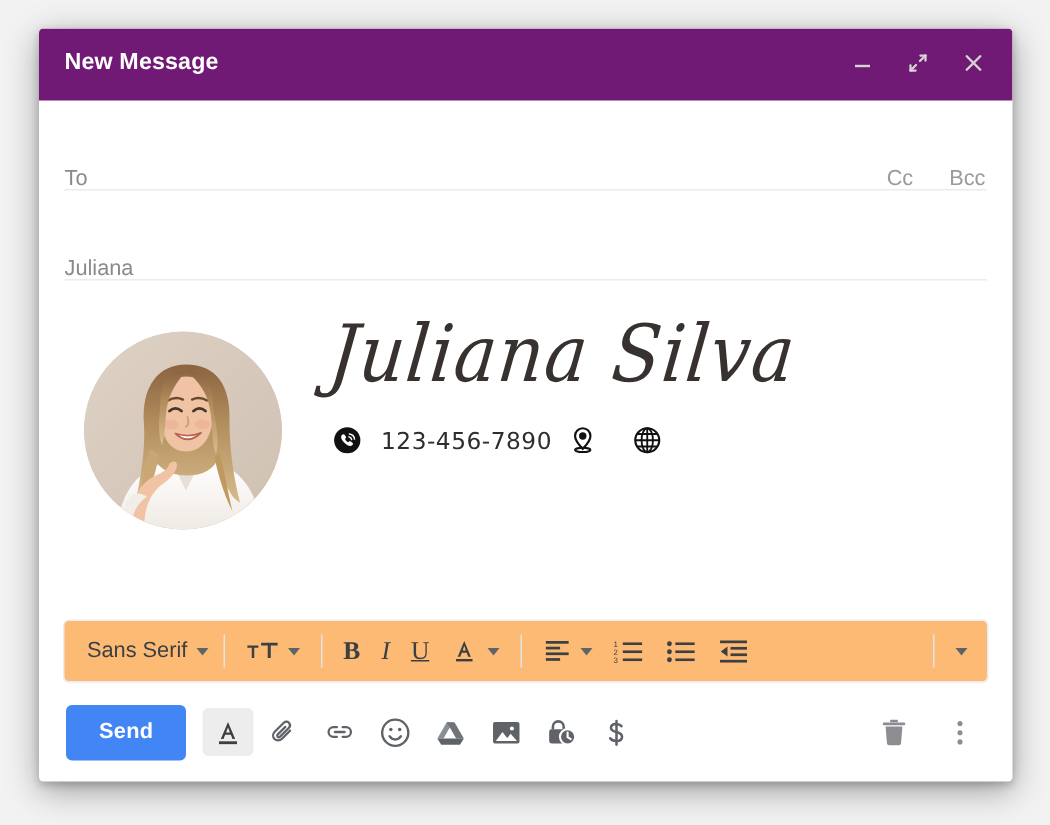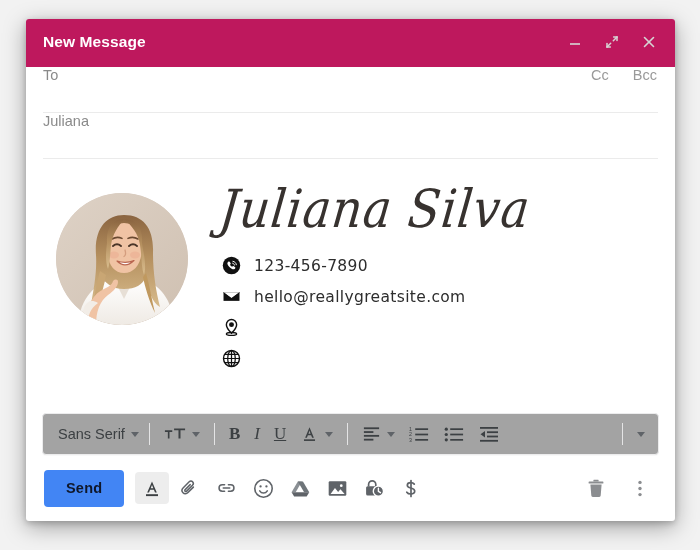--- a/index.html
+++ b/index.html
@@ -20,21 +20,21 @@
     border-radius: 3px;
     box-shadow: 0 6px 22px rgba(0,0,0,0.34), 0 2px 6px rgba(0,0,0,0.20);
     display: flex;
     flex-direction: column;
     overflow: hidden;
   }
 
   
   .titlebar {
     height: 48px;
-    background: #be185d;
+    background: #701a75;
     display: flex;
     align-items: center;
     padding: 0 16px 2px 17px;
     flex: 0 0 auto;
   }
   .titlebar-title {
     color: #ffffff;
     font-size: 15.5px;
     font-weight: bold;
     letter-spacing: .1px;
@@ -48,24 +48,24 @@
   .win-btn {
     width: 20px; height: 20px;
     display: flex; align-items: center; justify-content: center;
     cursor: pointer;
   }
   .win-btn svg { display: block; }
 
   
   .field-row {
     position: relative;
-    height: 46px;
+    height: 60px;
     padding: 0 18px 0 17px;
     display: flex;
-    align-items: flex-start;
+    align-items: flex-end;
     flex: 0 0 auto;
   }
   .field-row::after {
     content: "";
     position: absolute;
     left: 17px; right: 17px; bottom: 0;
     height: 1px;
     background: #ebebeb;
   }
   .field-label {
@@ -118,21 +118,21 @@
     white-space: nowrap;
     transform: skewX(-6deg) scaleY(1.12);
     transform-origin: left center;
     letter-spacing: 1px;
     margin: 4px 0 0 6px;
   }
   .contact-list {
     margin-top: 22px;
     margin-left: 6px;
     display: flex;
-    flex-direction: column;
+    flex-direction: row;
     gap: 9px;
   }
   .contact-row {
     display: flex;
     align-items: center;
   }
   .contact-icon {
     width: 22px; height: 22px;
     flex: 0 0 auto;
     display: flex; align-items: center; justify-content: center;
@@ -146,21 +146,21 @@
     font-family: "DejaVu Sans", sans-serif;
   }
 
   
   .format-toolbar {
     flex: 0 0 auto;
     margin: 0 16px 0 16px;
     height: 42px;
     border: 1px solid #ececed;
     border-radius: 4px;
-    background: #a3a3a3;
+    background: #fdba74;
     display: flex;
     align-items: center;
     padding: 0 6px;
     box-shadow: 0 1px 1px rgba(0,0,0,0.03);
   }
   .tb-item {
     height: 30px;
     display: flex;
     align-items: center;
     justify-content: center;
@@ -198,21 +198,21 @@
   
   .bottom-bar {
     flex: 0 0 auto;
     height: 66px;
     display: flex;
     align-items: center;
     padding: 0 18px 0 18px;
   }
   .send-btn {
     background: #4285f4;
-    color: #0f172a;
+    color: #ffffff;
     font-size: 14.5px;
     font-weight: bold;
     border: none;
     border-radius: 4px;
     height: 37px;
     padding: 0 22px;
     cursor: pointer;
     font-family: "Liberation Sans", sans-serif;
     letter-spacing: .2px;
   }
@@ -351,30 +351,20 @@
               <svg width="19" height="19" viewBox="0 0 20 20">
                 <circle cx="10" cy="10" r="9.2" fill="#111111"></circle>
                 <path d="M6.4 6.2c.5-.6 1.3-.6 1.7 0l.9 1.2c.3.4.2.9-.1 1.2l-.5.5c.5 1 1.3 1.8 2.3 2.3l.5-.5c.3-.3.8-.4 1.2-.1l1.2.9c.6.4.6 1.2 0 1.7-1 .9-2.1.8-3.4.1-1.6-.9-3.3-2.6-4.1-4.2-.6-1.2-.6-2.3.3-3.1z" fill="#ffffff"></path>
                 <path d="M11.5 5.6c2 .3 3.4 1.7 3.6 3.6" stroke="#ffffff" stroke-width="1" fill="none" stroke-linecap="round"></path>
                 <path d="M11.2 7.6c1 .2 1.7.9 1.9 1.9" stroke="#ffffff" stroke-width="1" fill="none" stroke-linecap="round"></path>
               </svg>
             </span>
             <span class="contact-text">123-456-7890</span>
           </div>
 
-          <div class="contact-row">
-            <span class="contact-icon">
-              <svg width="19" height="19" viewBox="0 0 20 20">
-                <path d="M1.6 5.4h16.8v9.2H1.6z" fill="#111111"></path>
-                <path d="M1.6 5.4 10 11.6l8.4-6.2z" fill="#ffffff"></path>
-                <path d="M1.6 5.4 10 12.2l8.4-6.8v.9L10 13.2 1.6 6.3z" fill="#111111"></path>
-              </svg>
-            </span>
-            <span class="contact-text">hello@reallygreatsite.com</span>
-          </div>
 
           <div class="contact-row">
             <span class="contact-icon">
               <svg width="19" height="19" viewBox="0 0 20 20">
                 <path d="M10 1.6c-3 0-5.4 2.4-5.4 5.4 0 3.7 4.3 7.8 5.4 9 1.1-1.2 5.4-5.3 5.4-9 0-3-2.4-5.4-5.4-5.4z" fill="none" stroke="#111111" stroke-width="1.5"></path>
                 <circle cx="10" cy="7" r="2.6" fill="#111111"></circle>
                 <ellipse cx="10" cy="16.8" rx="5.4" ry="1.5" fill="none" stroke="#111111" stroke-width="1.4"></ellipse>
               </svg>
             </span>
           </div>

